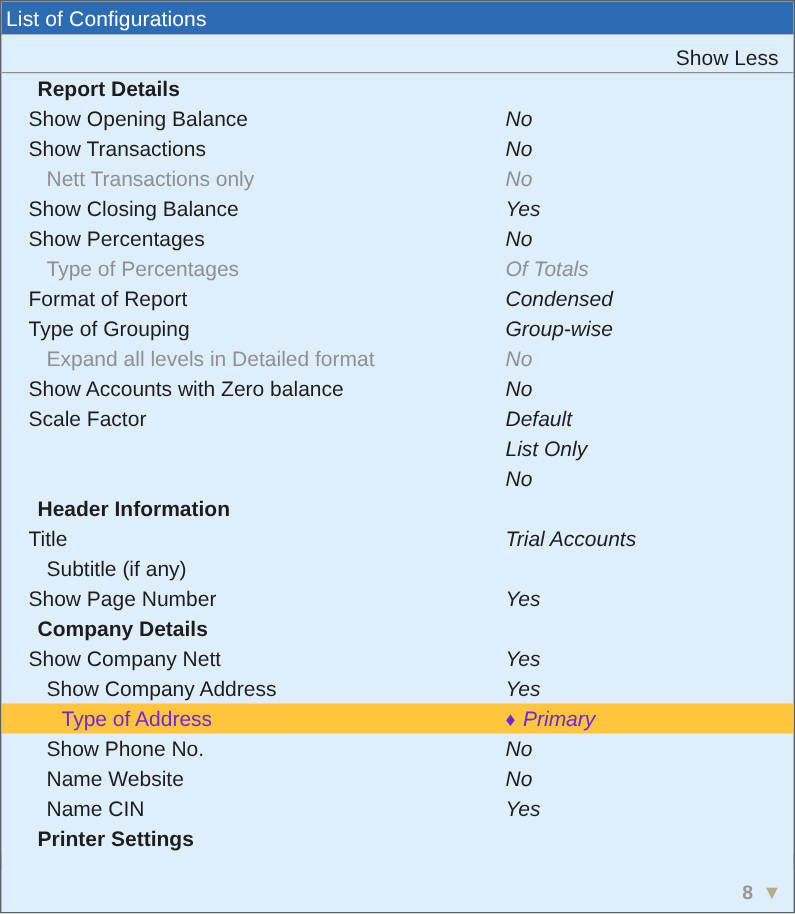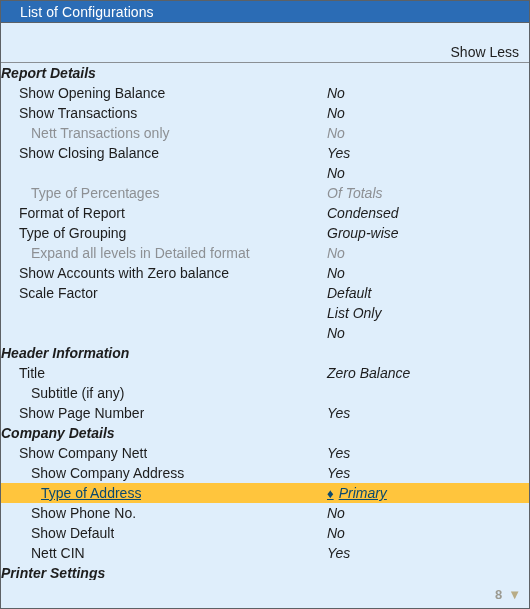--- a/index.html
+++ b/index.html
@@ -23,26 +23,26 @@
     height: 22px;
     background: #2b6cb5;
     border-bottom: 1px solid #5d6165;
     display: flex;
     align-items: center;
     box-sizing: border-box;
   }
   #titlebar .title-text {
     color: #ffffff;
     font-size: 14px;
-    padding-left: 19px;
+    padding-left: 3px;
     letter-spacing: 0.1px;
     white-space: nowrap;
   }
   #subheader {
-    height: 40px;
+    height: 26px;
     box-sizing: border-box;
     background: #dfeefb;
     display: flex;
     align-items: flex-end;
     justify-content: flex-end;
     padding-right: 10px;
     padding-bottom: 2px;
     border-bottom: 1px solid #8a8f94;
     text-align: center;
   }
@@ -64,45 +64,43 @@
     box-sizing: border-box;
     white-space: nowrap;
   }
   .row .label {
     font-size: 14px;
     color: #1d1d1d;
     overflow: hidden;
   }
   .row .value {
     position: absolute;
-    left: 326px;
+    left: 336px;
     top: 0;
     font-size: 14px;
     font-style: italic;
     color: #1d1d1d;
   }
   .row.section .label {
     font-weight: bold;
-    padding-left: 0;
-    font-style: italic;
+    padding-left: 24px;
   }
   .row.lvl1 .label { padding-left: 18px; }
   .row.lvl2 .label { padding-left: 30px; }
   .row.lvl3 .label { padding-left: 40px; }
   .row.disabled .label,
   .row.disabled .value {
     color: #8d9094;
   }
   .row.selected {
     background: #ffc53d;
   }
   .row.selected .label,
   .row.selected .value {
-    color: #0c4a6e;
-    text-decoration: underline;
+    color: #6d28d9;
   }
   .diamond {
     font-style: normal;
     padding-right: 5px;
     font-size: 13px;
   }
   #footer {
     position: absolute;
     left: 0;
     right: 0;
@@ -154,20 +152,21 @@
       </div>
       <div class="row lvl2 disabled">
         <span class="label">Nett Transactions only</span>
         <span class="value">No</span>
       </div>
       <div class="row lvl1">
         <span class="label">Show Closing Balance</span>
         <span class="value">Yes</span>
       </div>
       <div class="row lvl1">
+        <span class="label">Show Percentages</span>
         <span class="value">No</span>
       </div>
       <div class="row lvl2 disabled">
         <span class="label">Type of Percentages</span>
         <span class="value">Of Totals</span>
       </div>
       <div class="row lvl1">
         <span class="label">Format of Report</span>
         <span class="value">Condensed</span>
       </div>
@@ -191,21 +190,21 @@
         <span class="value">List Only</span>
       </div>
       <div class="row lvl1">
         <span class="value">No</span>
       </div>
       <div class="row section">
         <span class="label">Header Information</span>
       </div>
       <div class="row lvl1">
         <span class="label">Title</span>
-        <span class="value">Zero Balance</span>
+        <span class="value">Trial Accounts</span>
       </div>
       <div class="row lvl2">
         <span class="label">Subtitle (if any)</span>
       </div>
       <div class="row lvl1">
         <span class="label">Show Page Number</span>
         <span class="value">Yes</span>
       </div>
       <div class="row section">
         <span class="label">Company Details</span>
@@ -220,25 +219,25 @@
       </div>
       <div class="row lvl3 selected">
         <span class="label">Type of Address</span>
         <span class="value"><span class="diamond">♦</span><span>Primary</span></span>
       </div>
       <div class="row lvl2">
         <span class="label">Show Phone No.</span>
         <span class="value">No</span>
       </div>
       <div class="row lvl2">
-        <span class="label">Show Default</span>
-        <span class="value">No</span>
-      </div>
-      <div class="row lvl2">
-        <span class="label">Nett CIN</span>
+        <span class="label">Name Website</span>
+        <span class="value">No</span>
+      </div>
+      <div class="row lvl2">
+        <span class="label">Name CIN</span>
         <span class="value">Yes</span>
       </div>
       <div class="row section">
         <span class="label">Printer Settings</span>
       </div>
     </div>
 
   <div id="footer">
     <span class="page-num">8</span>
     <span class="caret">▼</span>

